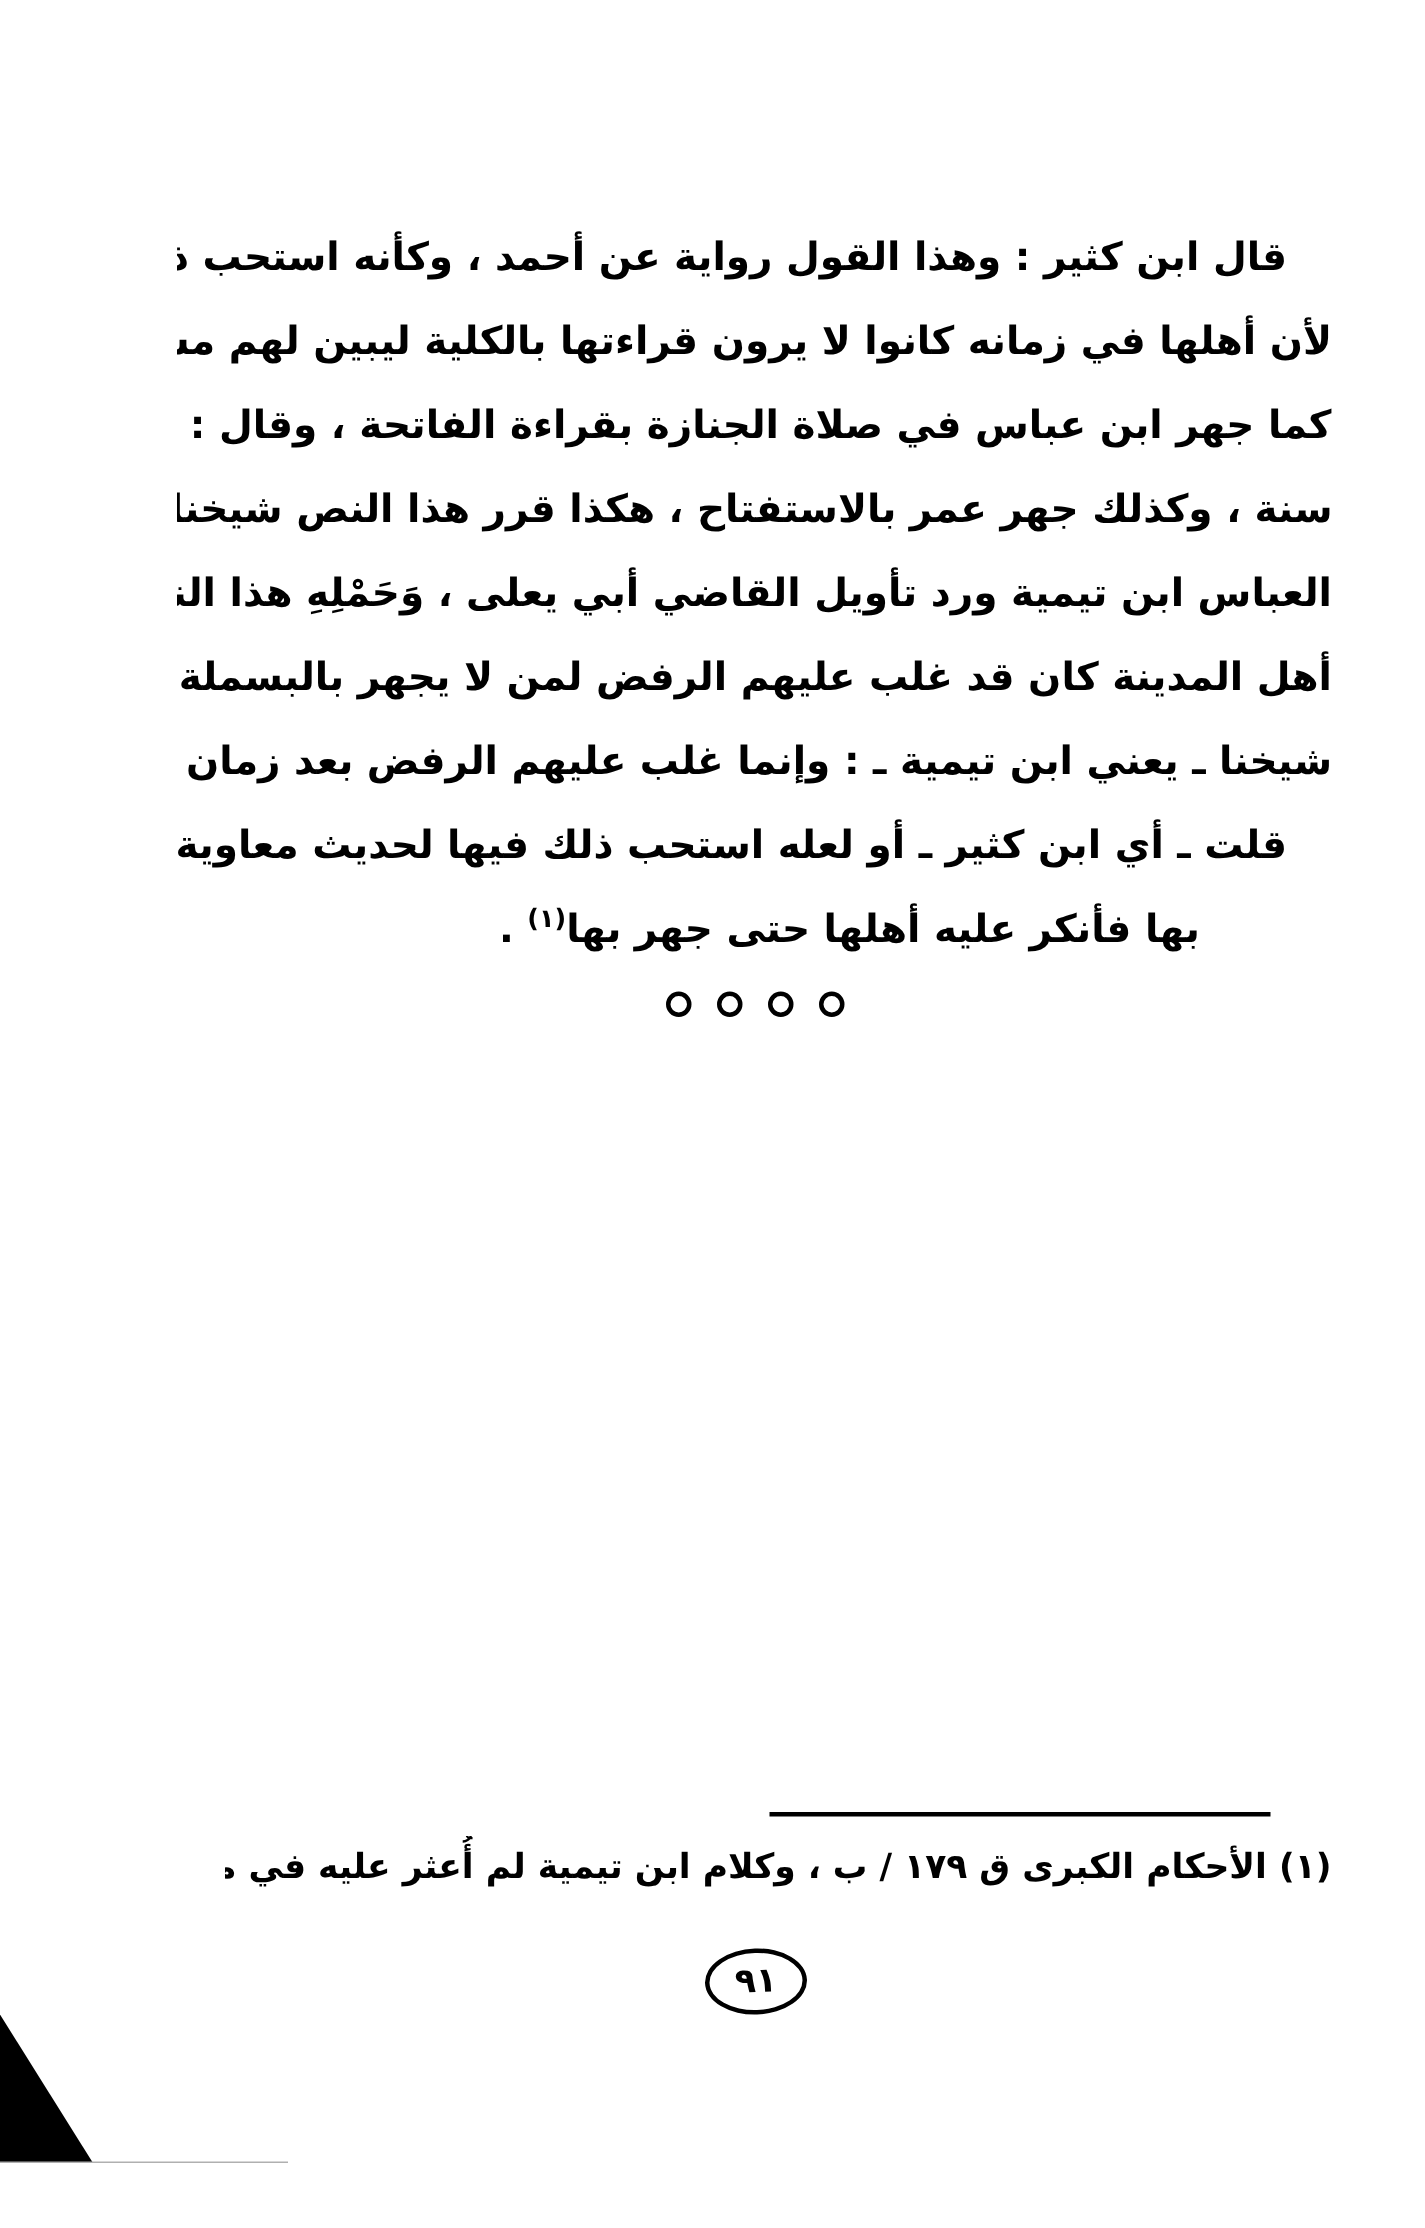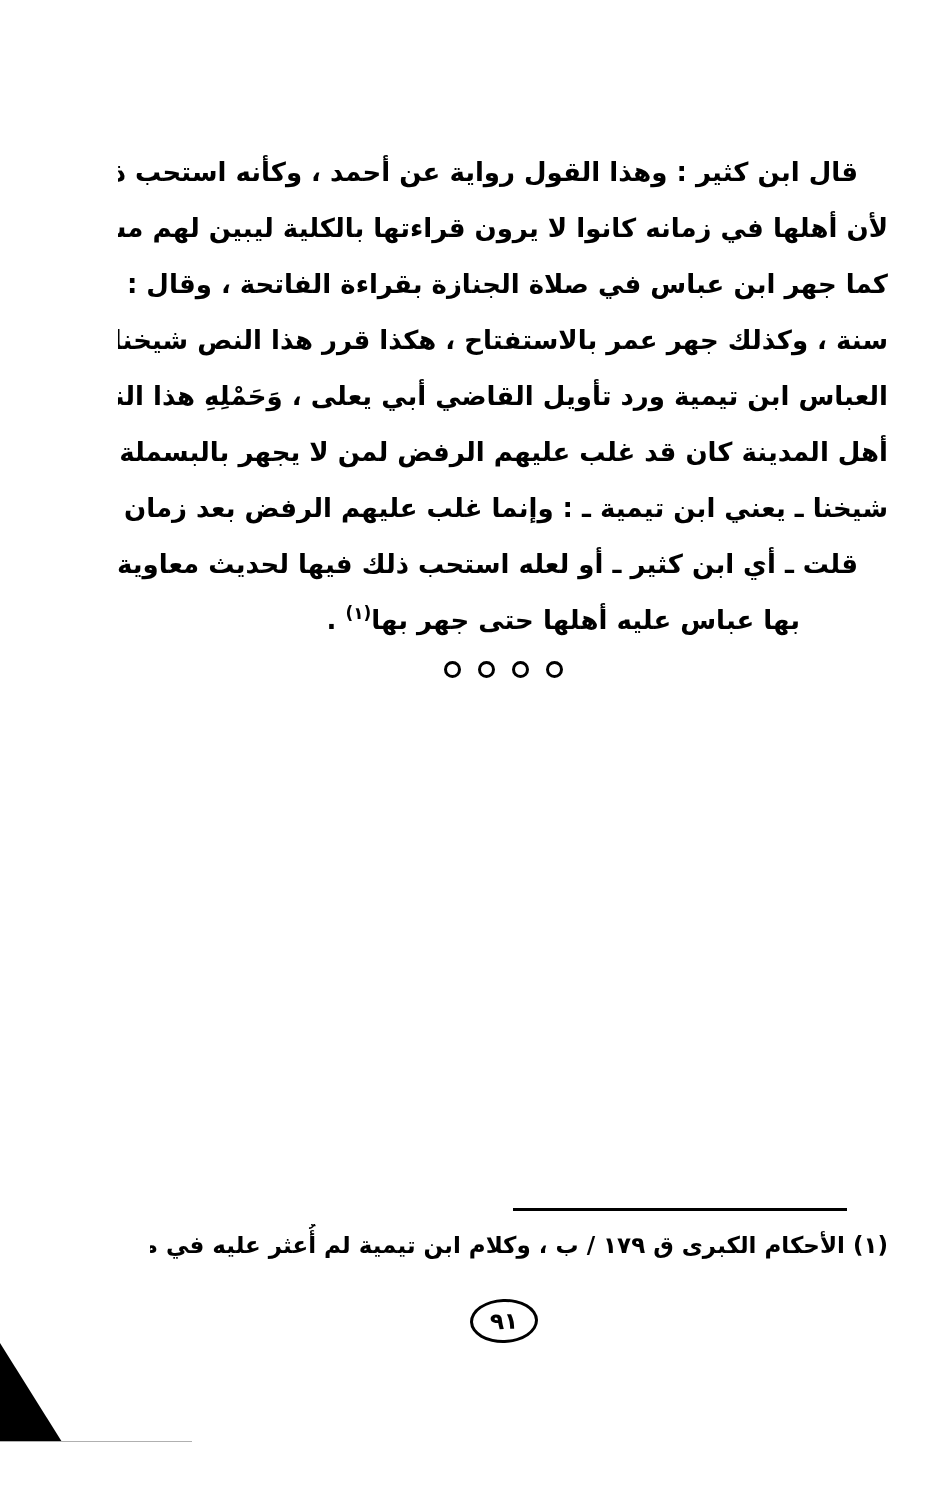--- a/index.html
+++ b/index.html
@@ -119,21 +119,21 @@
 
   <div class="text-block">
     <div class="line indent">قال ابن كثير : وهذا القول رواية عن أحمد ، وكأنه استحب ذلك فيها</div>
     <div class="line">لأن أهلها في زمانه كانوا لا يرون قراءتها بالكلية ليبين لهم مشروعية قراءتها</div>
     <div class="line">كما جهر ابن عباس في صلاة الجنازة بقراءة الفاتحة ، وقال : ليعلموا أنها</div>
     <div class="line">سنة ، وكذلك جهر عمر بالاستفتاح ، هكذا قرر هذا النص شيخنا أبو</div>
     <div class="line">العباس ابن تيمية ورد تأويل القاضي أبي يعلى ، وَحَمْلِهِ هذا النص على أن</div>
     <div class="line">أهل المدينة كان قد غلب عليهم الرفض لمن لا يجهر بالبسملة ، قال</div>
     <div class="line">شيخنا ـ يعني ابن تيمية ـ : وإنما غلب عليهم الرفض بعد زمان أحمد .</div>
     <div class="line indent">قلت ـ أي ابن كثير ـ أو لعله استحب ذلك فيها لحديث معاوية حيث أسر</div>
-    <div class="line short-last"><span>بها عباس عليه أهلها حتى جهر بها</span><sup class="fn-marker">(١)</sup><span> .</span></div>
+    <div class="line short-last"><span>بها فأنكر عليه أهلها حتى جهر بها</span><sup class="fn-marker">(١)</sup><span> .</span></div>
   </div>
 
   <div class="ornament-row">
     <div class="circle-ornament"></div>
     <div class="circle-ornament"></div>
     <div class="circle-ornament"></div>
     <div class="circle-ornament"></div>
   </div>
 
   <div class="footnote-rule"></div>

